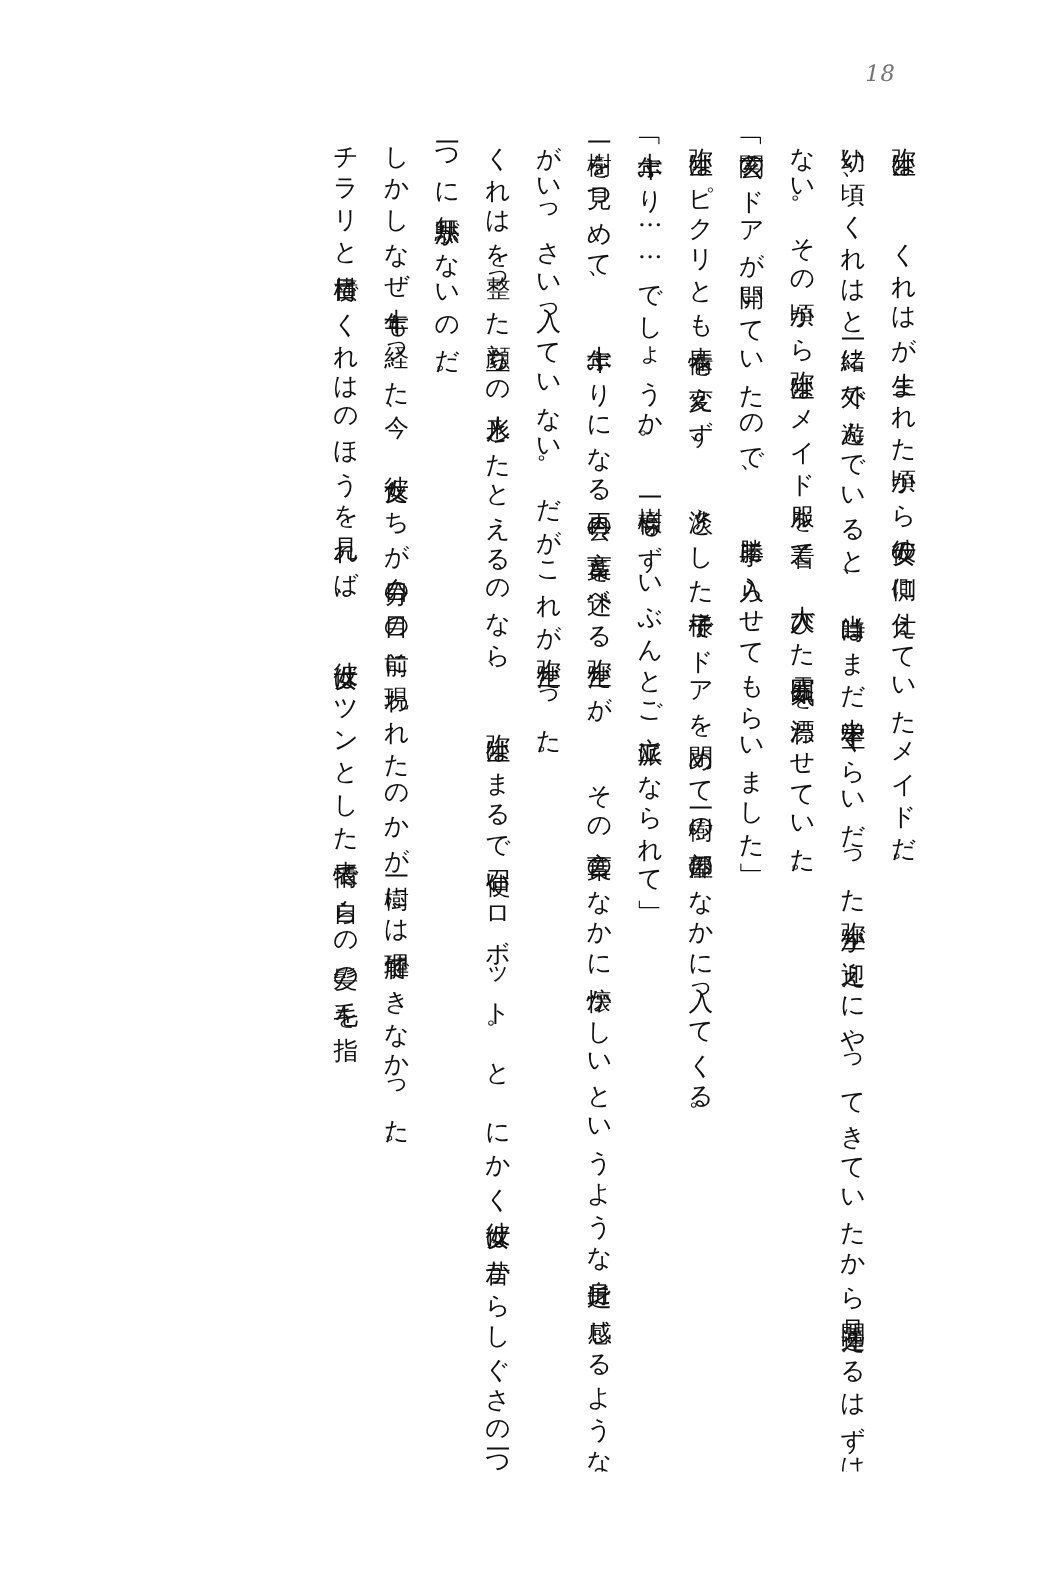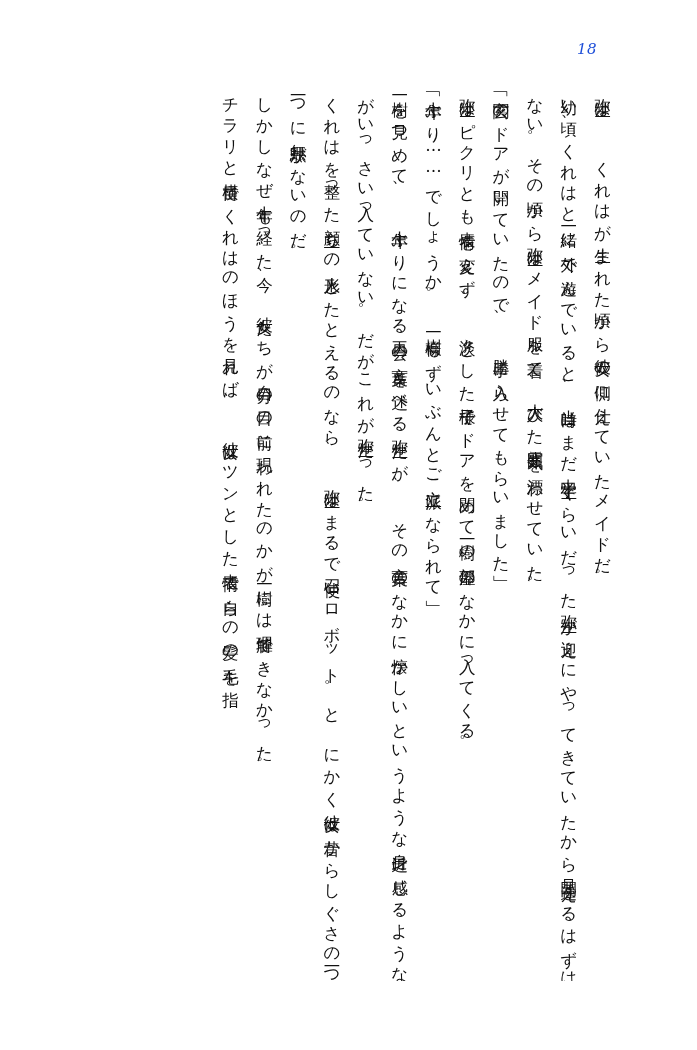--- a/index.html
+++ b/index.html
@@ -16,21 +16,21 @@
     font-family: "DejaVu Serif", serif;
     color: #1a1a1a;
   }
   .page-number {
     position: absolute;
     top: 40px;
     right: 100px;
     font-family: "DejaVu Serif", serif;
     font-style: italic;
     font-size: 15px;
-    color: #1d4ed8;
+    color: #737373;
     letter-spacing: 0.5px;
   }
   
   .body-text {
     position: absolute;
     top: 86px;
     right: 78px;
     left: 78px;
     height: 895px;
     writing-mode: vertical-rl;

